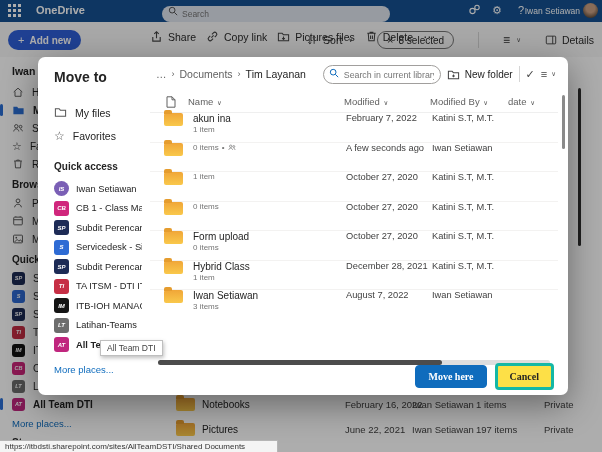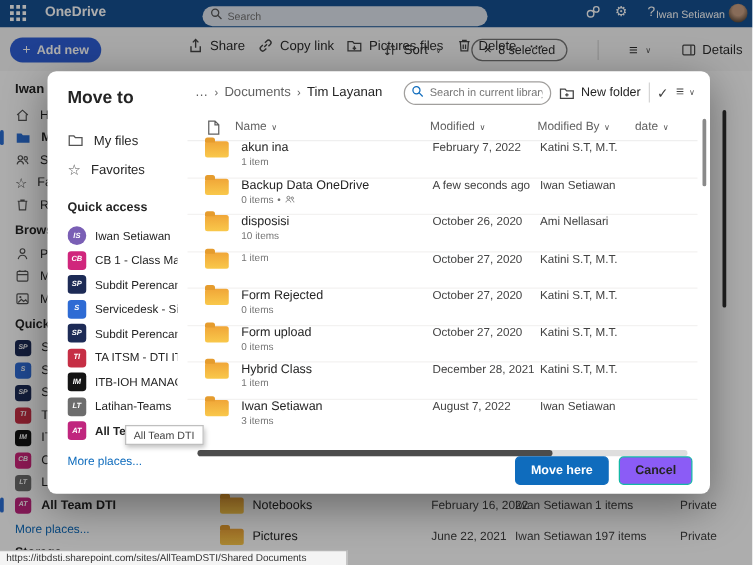--- a/index.html
+++ b/index.html
@@ -100,23 +100,23 @@
   .rtext{margin-left:10px;width:153px;line-height:1.2}
   .nm{display:block;font-size:10px;color:#242424}
   .sub{display:flex;align-items:center;gap:3px;font-size:8px;color:#757575}
   .rmod{width:86px;font-size:9.3px;color:#424242}
   .rby{width:78px;font-size:9.3px;color:#424242}
   .hbar{position:absolute;left:8px;top:303px;width:392px;height:5px;background:#dedede;border-radius:3px}
   .hthumb{width:284px;height:5px;background:#4c4c4c;border-radius:3px;cursor:pointer}
   .dvbar{position:absolute;right:3px;top:38px;width:3px;height:54px;background:#8a8a8a;border-radius:2px;cursor:pointer}
   .dfoot{position:absolute;left:0;right:0;bottom:0;height:38px;display:flex;align-items:center;
        justify-content:flex-end;gap:8px;padding-right:14px}
-  .btn{font-size:10px;font-weight:700;border-radius:4px;padding:5px 12px;cursor:pointer;font-family:Liberation Sans, sans-serif}
+  .btn{font-size:10px;font-weight:700;border-radius:4px;padding:5px 12px;cursor:pointer;font-family:Liberation Serif, serif}
   .btn.primary{background:#0f6cbd;color:#fff;border:1px solid #0f6cbd}
-  .btn.ghost{background:#8b5cf6;color:#242424;border:1px solid #14b8a6}
+  .btn.ghost{background:#fde047;color:#242424;border:3px solid #14b8a6}
   
   .statusbar{position:absolute;left:0;bottom:0;height:12px;width:278px;background:#f4f4f4;
        border:1px solid #b5b5b5;border-left:none;border-bottom:none;font-size:8px;color:#333;
        display:flex;align-items:center;padding:0 5px;z-index:40;white-space:nowrap}
   .ico{color:#444}
 </style>
 </head>
 <body>
 
 <header class="topbar">
@@ -475,60 +475,47 @@
             <span class="sub">
               <span>1 item</span>
             </span>
           </span>
         <span class="rmod">February 7, 2022</span>
         <span class="rby">Katini S.T, M.T.</span>
       </div>
       <div class="drow">
         <span class="fold"></span>
         <span class="rtext">
-            <span class="nm">Backup Data OneDrive</span>
           <span class="sub">
               <span>0 items</span>
               <span>•</span>
             <svg width="8" height="7" viewBox="0 0 10 8">
                 <circle cx="3.4" cy="2.4" r="1.5" fill="none" stroke="#757575" stroke-width=".9"></circle>
                 <path d="M1 7c.3-1.5 1.2-2.2 2.4-2.2S5.5 5.5 5.8 7" fill="none" stroke="#757575" stroke-width=".9"></path>
                 <circle cx="7.3" cy="2.8" r="1.2" fill="none" stroke="#757575" stroke-width=".9"></circle>
                 <path d="M7 4.9c1 .1 1.7.8 1.9 2.1" fill="none" stroke="#757575" stroke-width=".9"></path>
               </svg>
           </span>
           </span>
         <span class="rmod">A few seconds ago</span>
         <span class="rby">Iwan Setiawan</span>
       </div>
       <div class="drow">
         <span class="fold"></span>
         <span class="rtext">
-            <span class="nm">disposisi</span>
-            <span class="sub">
-              <span>10 items</span>
-            </span>
-          </span>
-        <span class="rmod">October 26, 2020</span>
-        <span class="rby">Ami Nellasari</span>
-      </div>
-      <div class="drow">
-        <span class="fold"></span>
-        <span class="rtext">
             <span class="sub">
               <span>1 item</span>
             </span>
           </span>
         <span class="rmod">October 27, 2020</span>
         <span class="rby">Katini S.T, M.T.</span>
       </div>
       <div class="drow">
         <span class="fold"></span>
         <span class="rtext">
-            <span class="nm">Form Rejected</span>
             <span class="sub">
               <span>0 items</span>
             </span>
           </span>
         <span class="rmod">October 27, 2020</span>
         <span class="rby">Katini S.T, M.T.</span>
       </div>
       <div class="drow">
         <span class="fold"></span>
         <span class="rtext">

